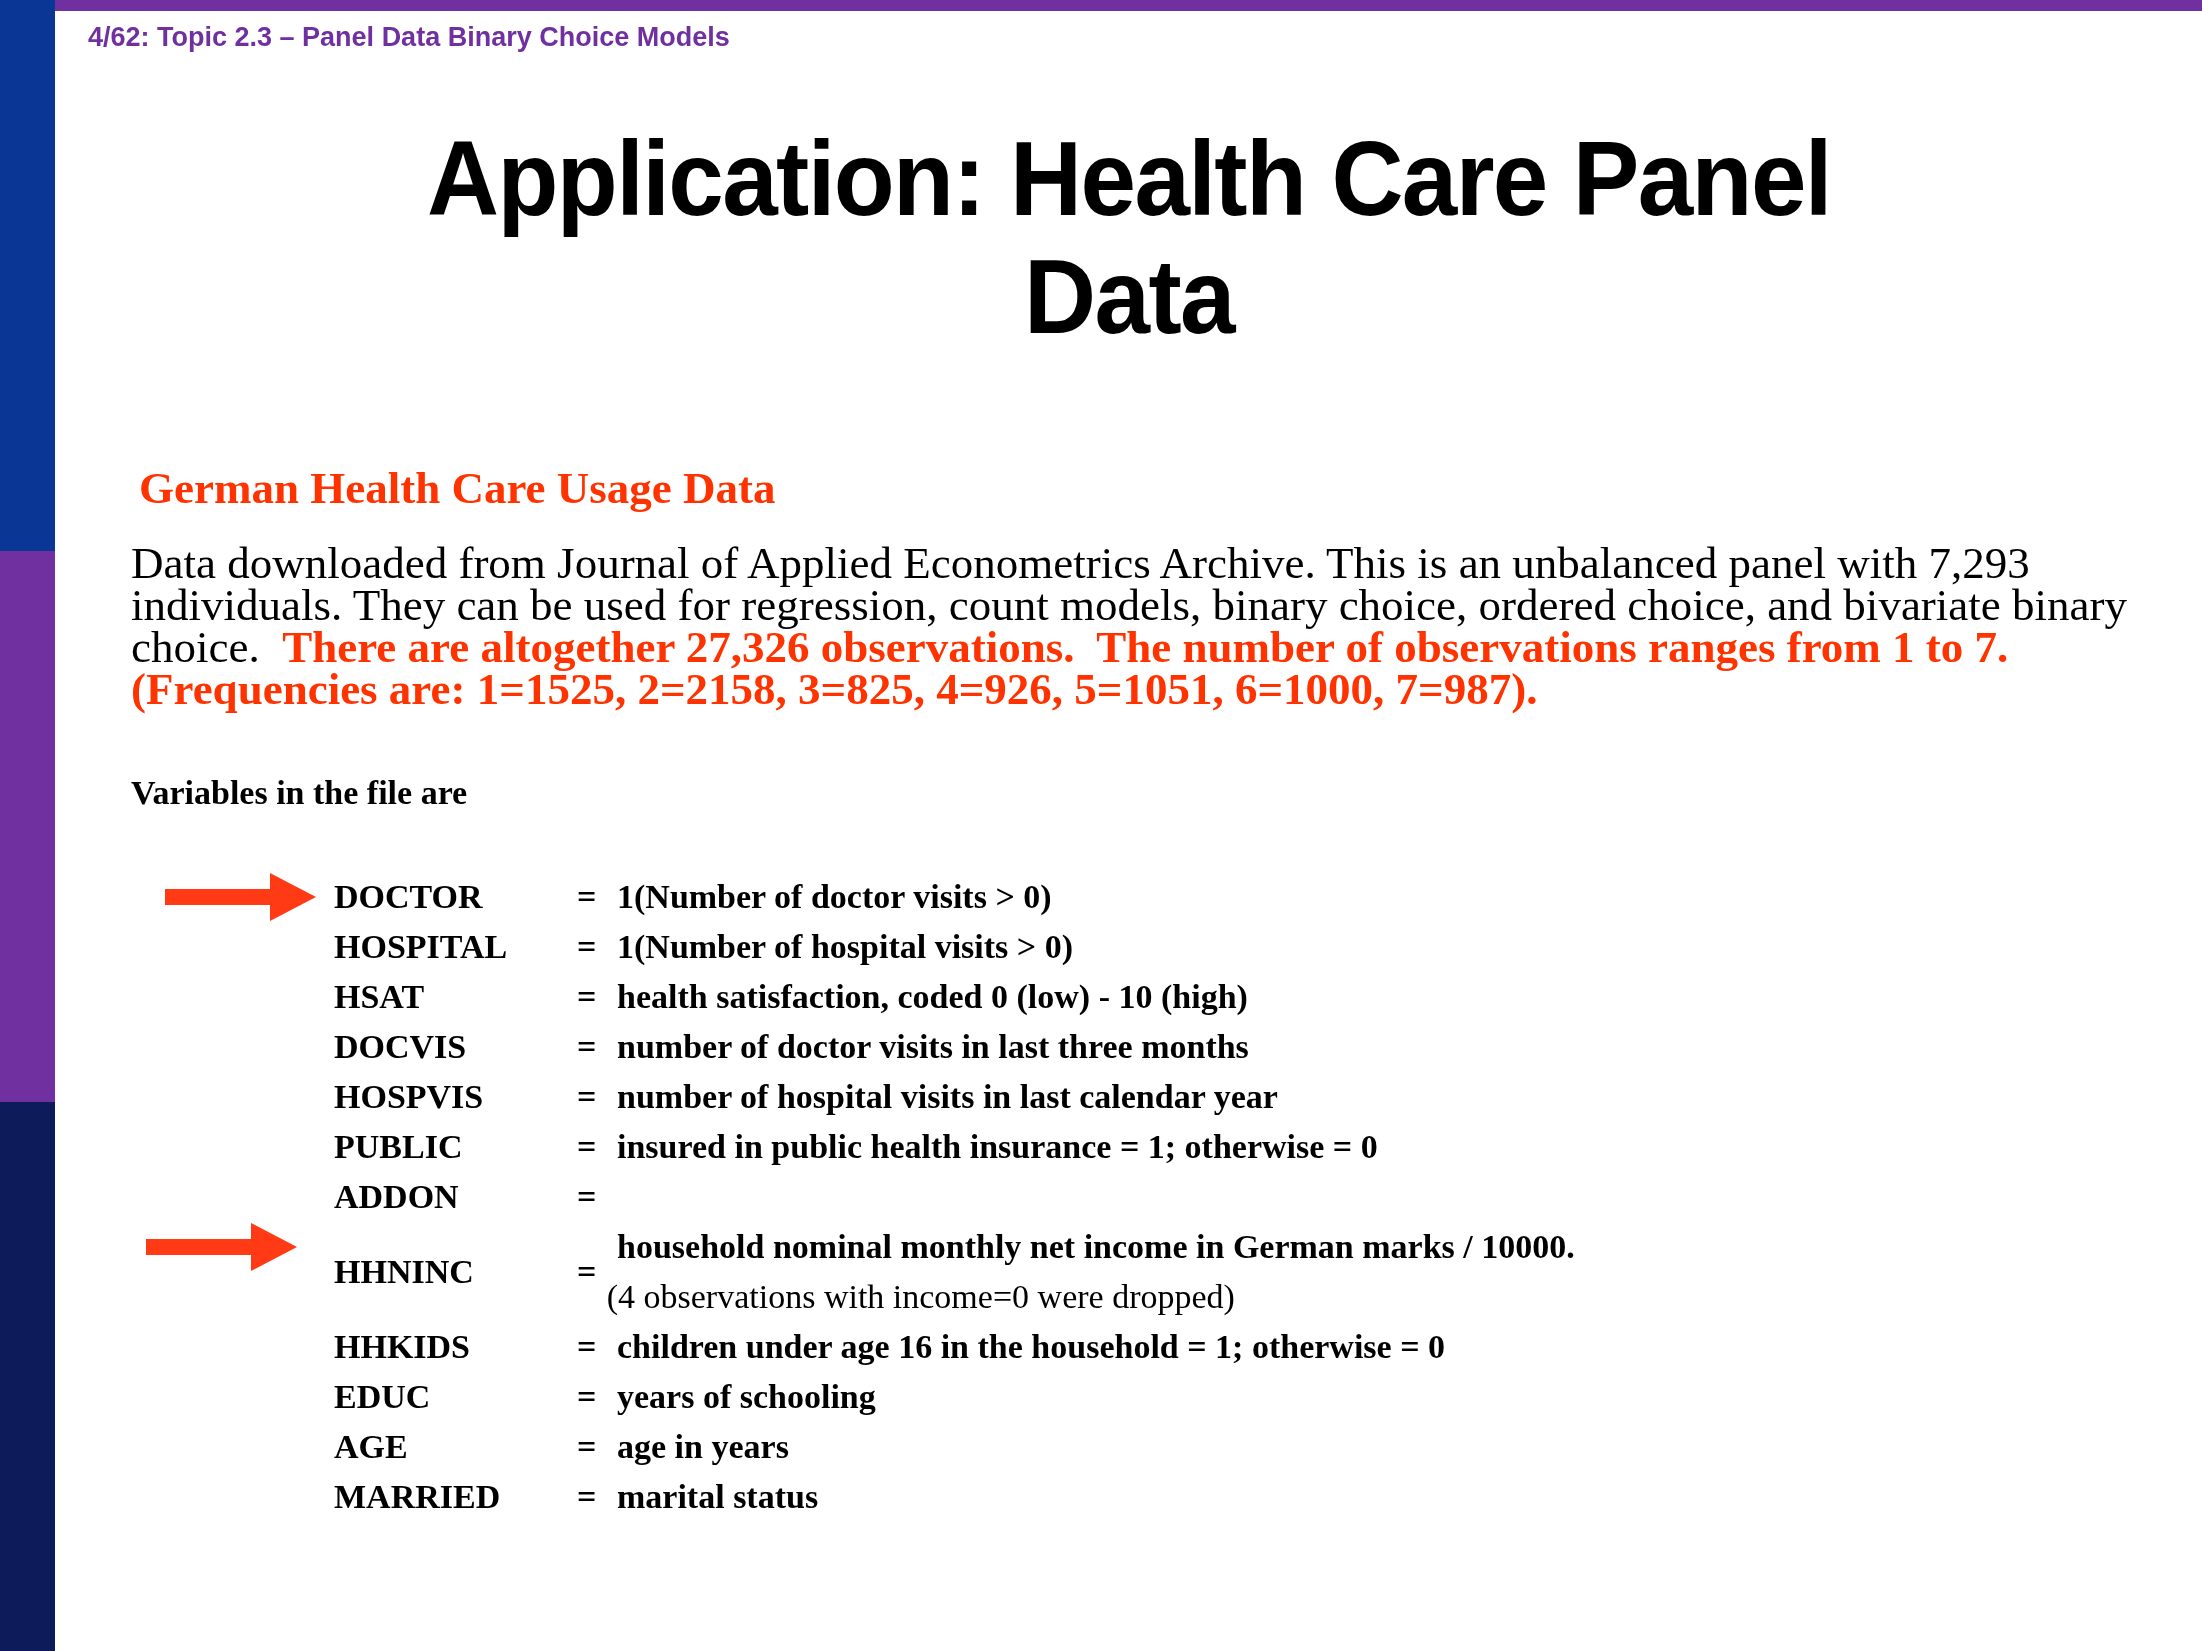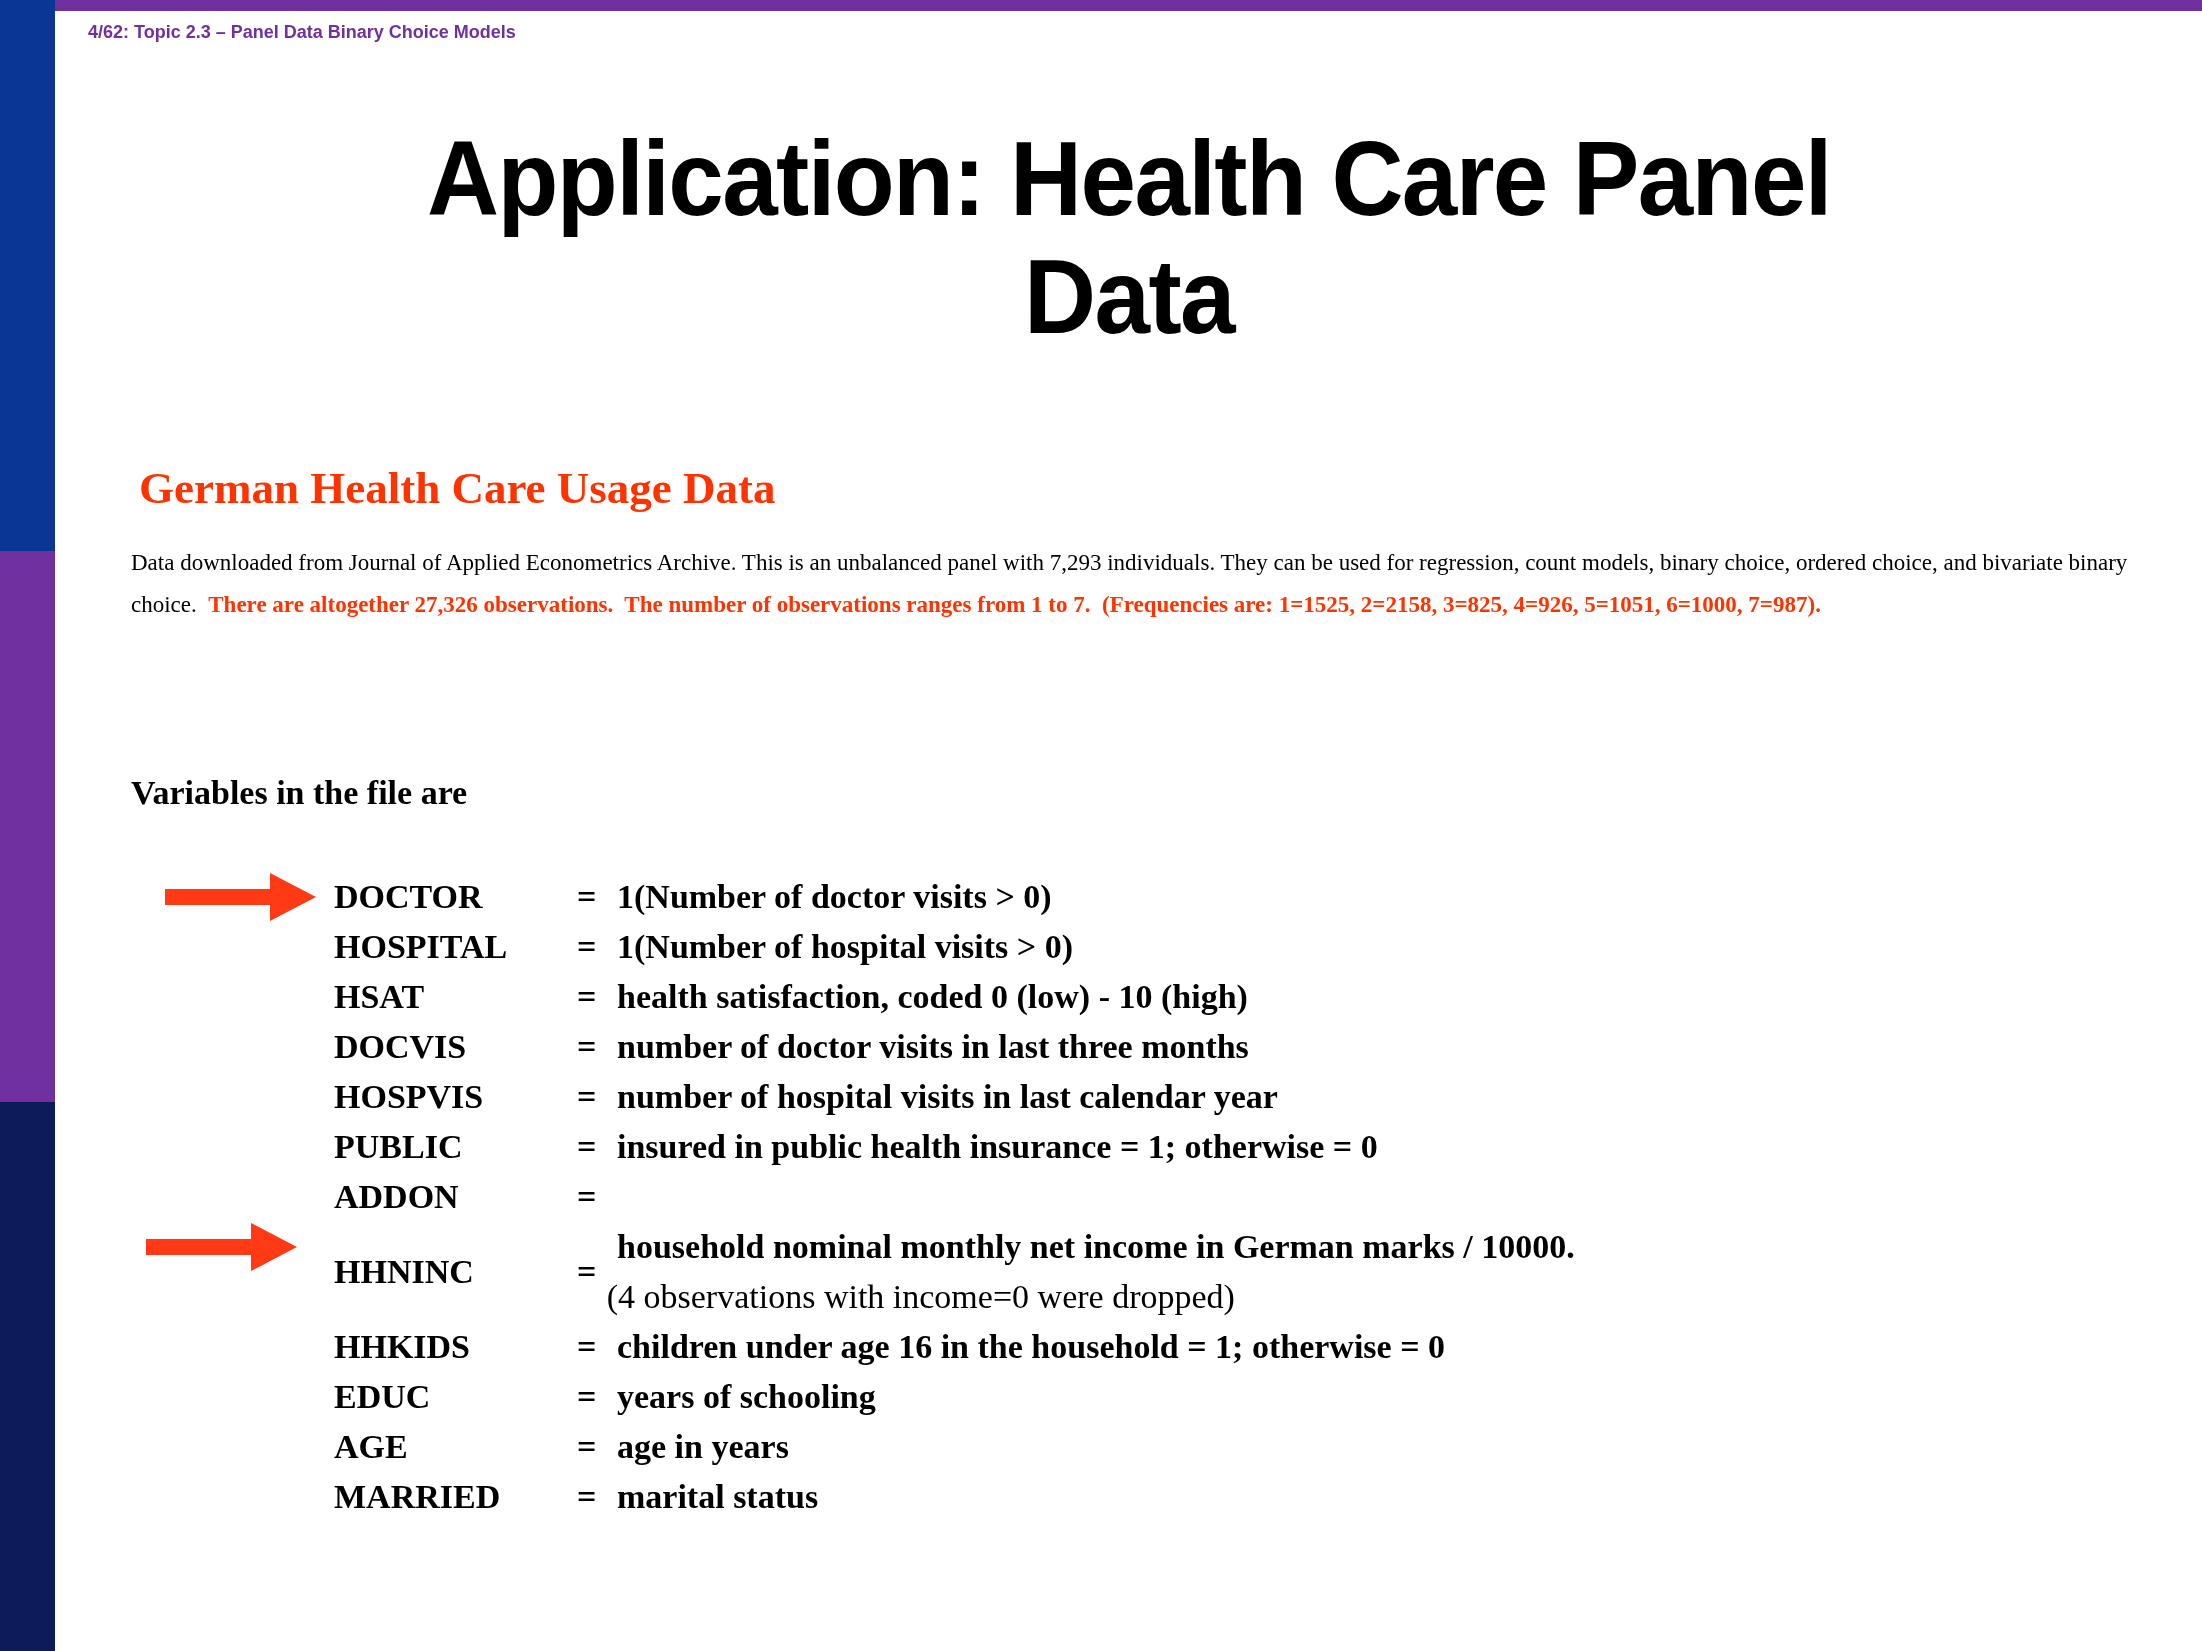--- a/index.html
+++ b/index.html
@@ -34,21 +34,21 @@
     width: 2148px; height: 11.2px;
     background: var(--accent-purple, #7030A0);
   }
 
   
   .page-header {
     position: absolute;
     left: 88px; top: 22.4px;
     font-family: "Liberation Sans", sans-serif;
     font-weight: 700;
-    font-size: 18px;
+    font-size: 27px;
     color: var(--accent-purple, #7030A0);
     white-space: nowrap;
     text-align: center;
   }
 
   
   .title {
     position: absolute;
     left: 55px; top: 120px;
     width: 2148px;
@@ -74,21 +74,21 @@
     font-size: 45px;
     color: var(--text-red, #FF3300);
     white-space: nowrap;
   }
 
   
   .intro {
     position: absolute;
     left: 131px; top: 542px;
     width: 2005px;
-    font-size: 23px;
+    font-size: 45px;
     line-height: 42px;
     color: #000000;
     white-space: pre-wrap;
   }
   .intro .red-part {
     color: var(--text-red, #FF3300);
     font-weight: 700;
   }
 
   .variables-heading {

